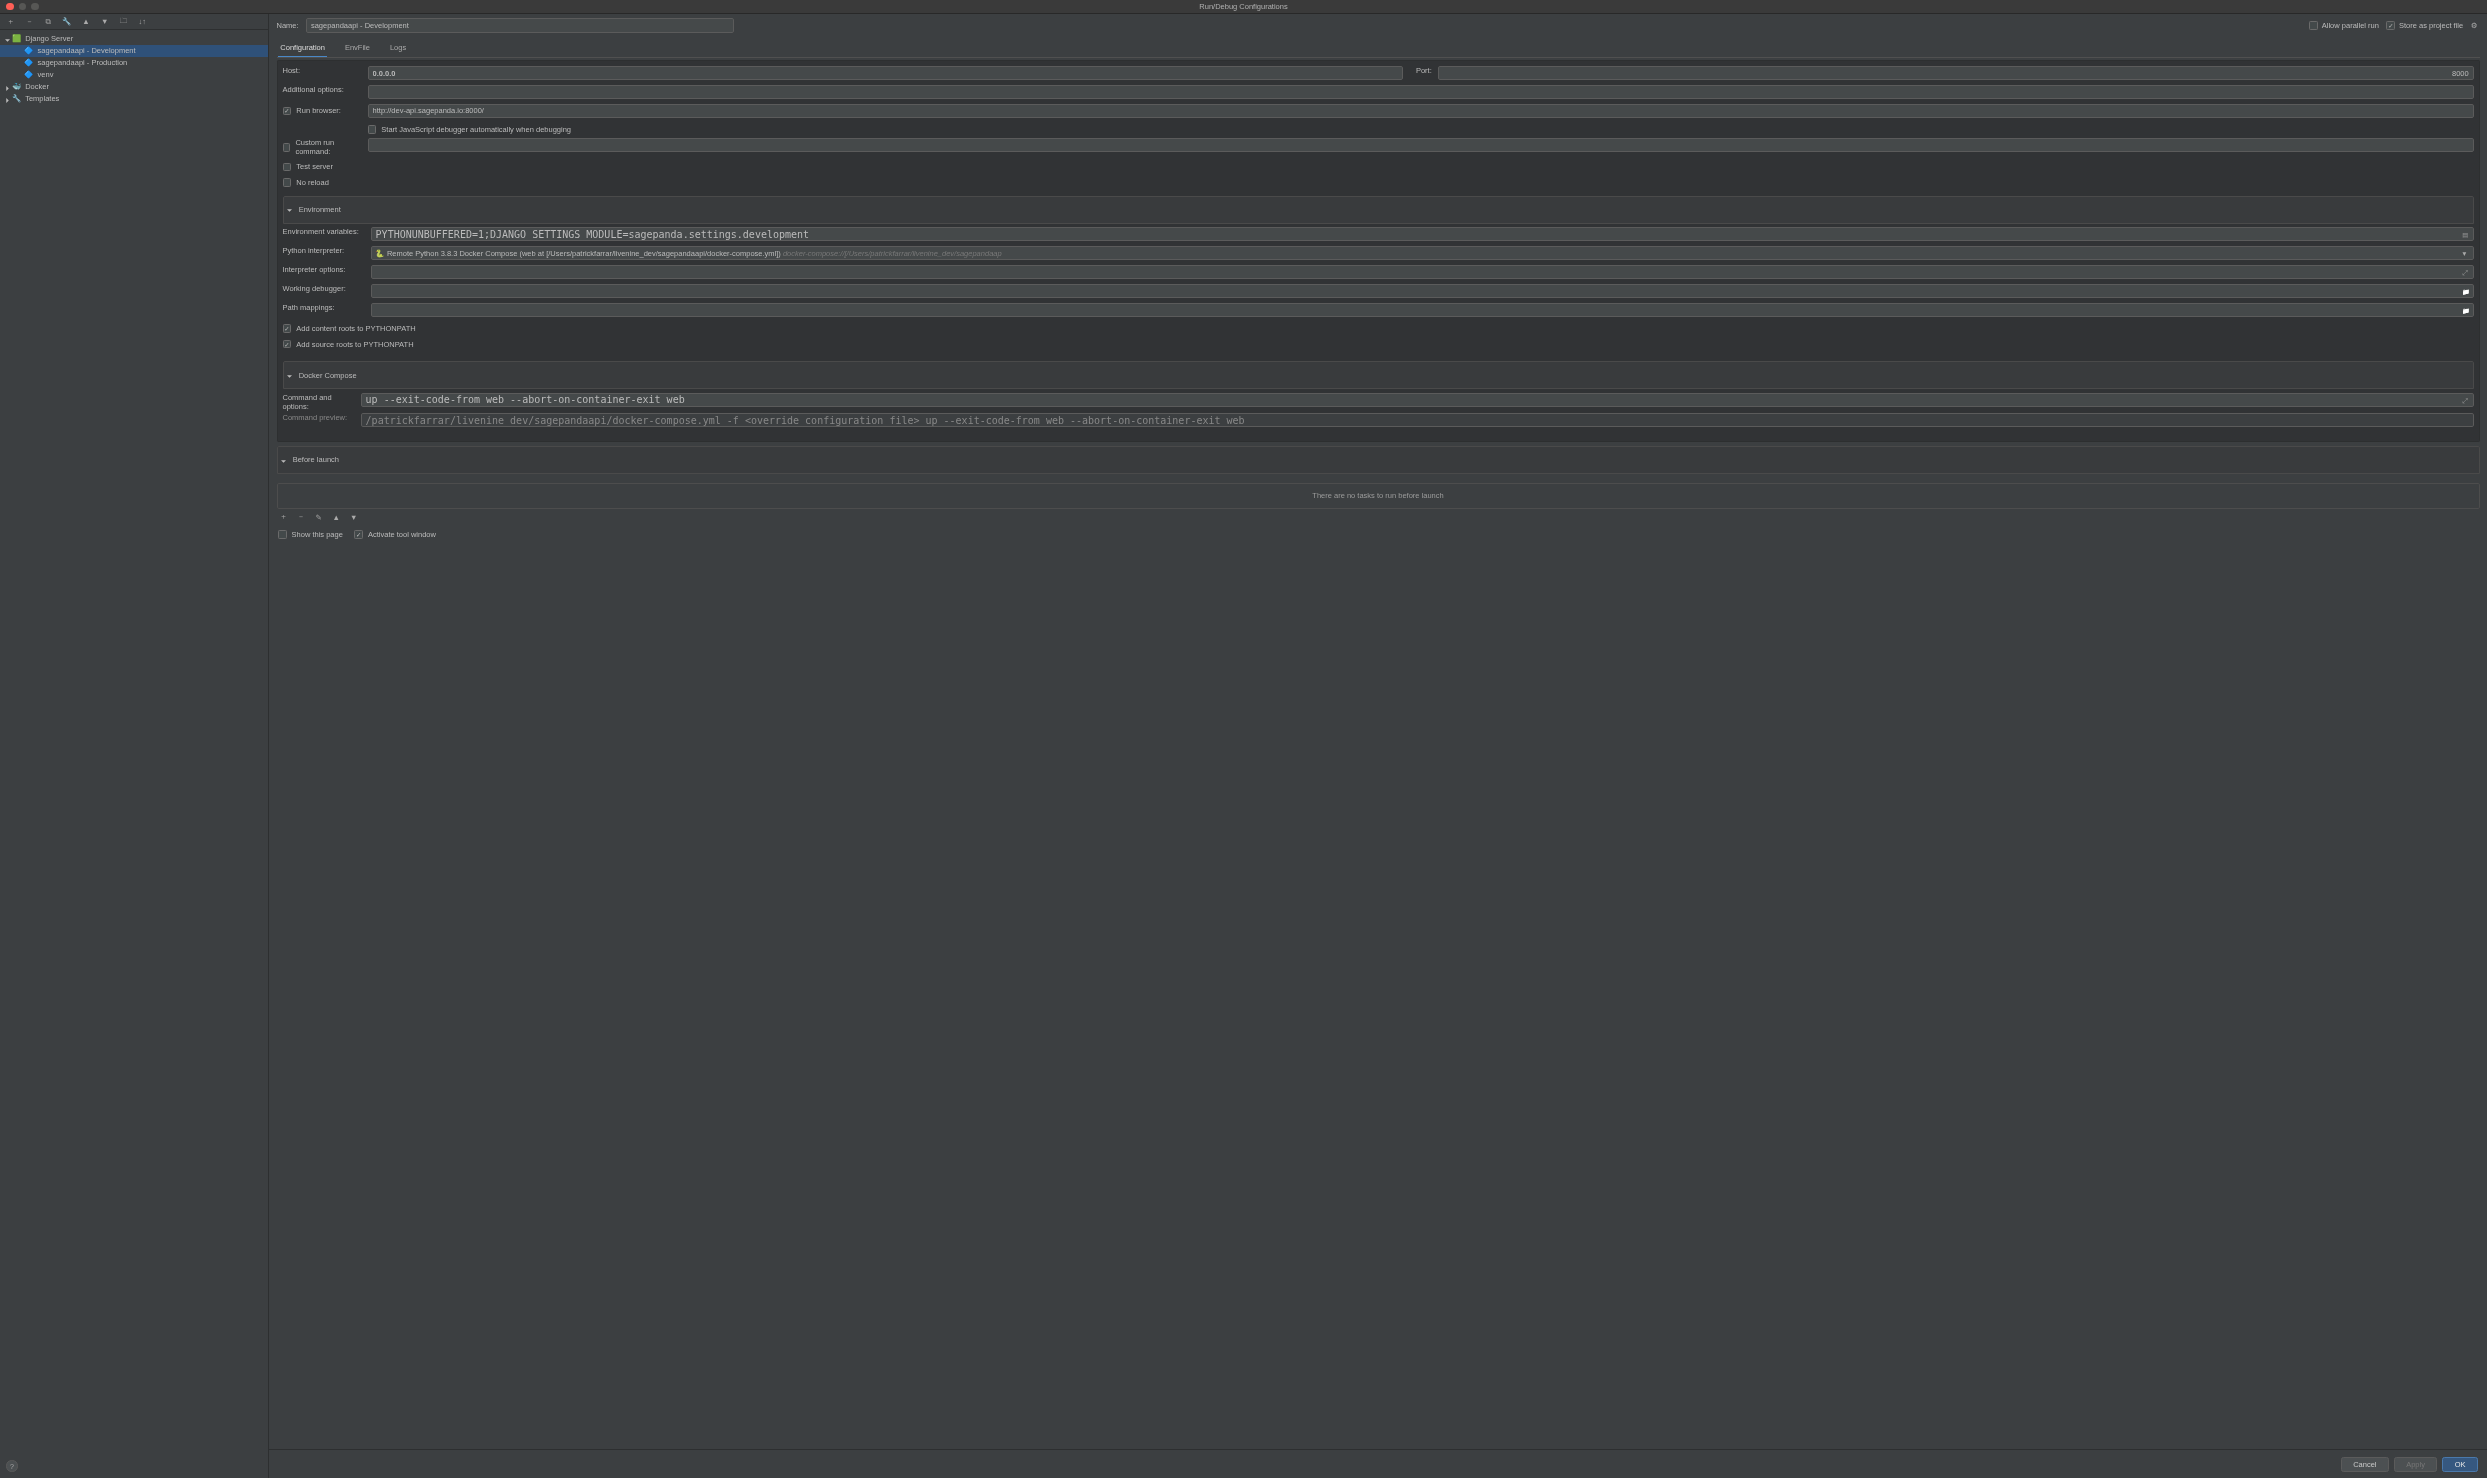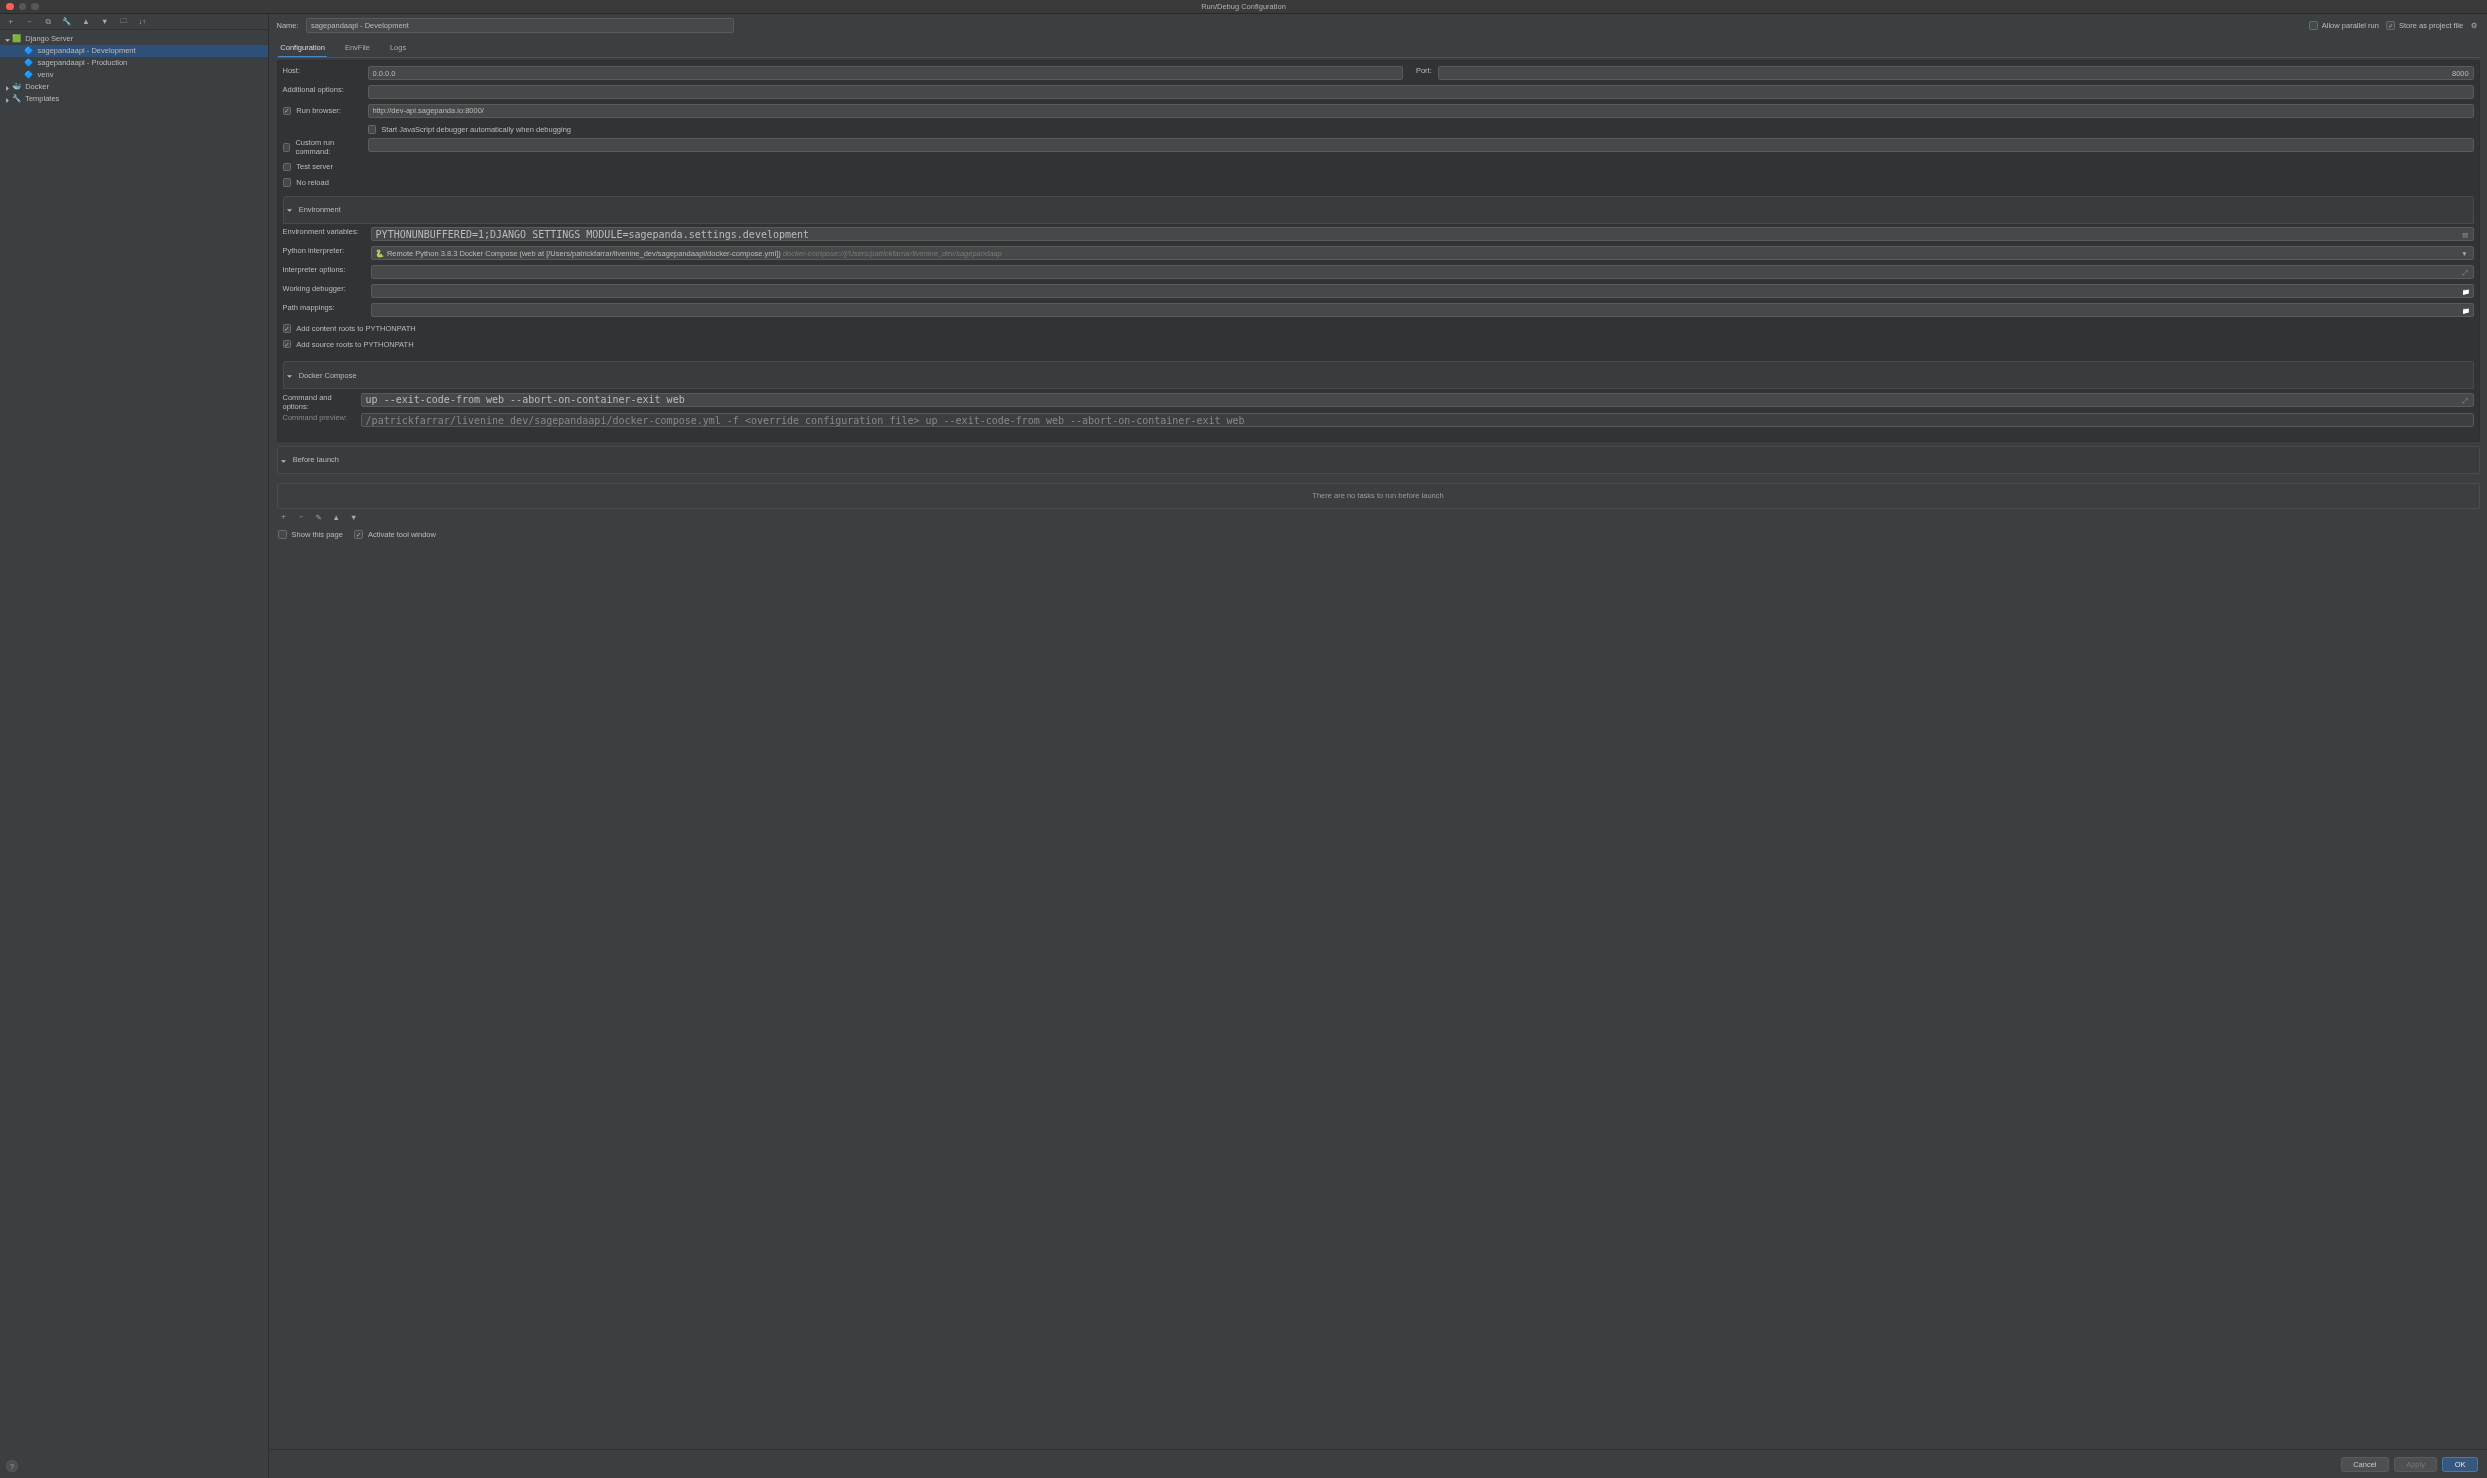--- a/index.html
+++ b/index.html
@@ -76,21 +76,21 @@
 </style>
 </head>
 <body>
 
 <div class="titlebar">
   <div class="traffic-lights">
     <div class="tl tl-red"></div>
     <div class="tl tl-yel"></div>
     <div class="tl tl-grn"></div>
   </div>
-  <div class="title">Run/Debug Configuration</div>
+  <div class="title">Run/Debug Configurations</div>
 </div>
 
 <div class="main">
   <div class="sidebar">
     <div class="toolbar">
       <span class="tb-icon">＋</span>
       <span class="tb-icon">－</span>
       <span class="tb-icon">⧉</span>
       <span class="tb-icon">🔧</span>
       <span class="tb-icon">▲</span>
@@ -154,21 +154,21 @@
 
       <div class="tabs">
         <div class="tab active">Configuration</div>
         <div class="tab">EnvFile</div>
         <div class="tab">Logs</div>
       </div>
 
       <div class="panel">
         <div class="form-row">
           <span class="form-label">Host:</span>
-          <input class="form-input" style="flex: 1 1 0%;" value="0.0.0.0">
+          <input class="form-input" style="flex: 1 1 0%; font-weight: bold;" value="0.0.0.0">
           <span class="label port-label">Port:</span>
           <input class="form-input port-input" value="8000" style="">
         </div>
         <div class="form-row">
           <span class="form-label">Additional options:</span>
           <input class="form-input" style="">
         </div>
         <div class="form-row">
           <div class="chk-row" style="width:79px">
             <span class="checkbox checked"></span>

